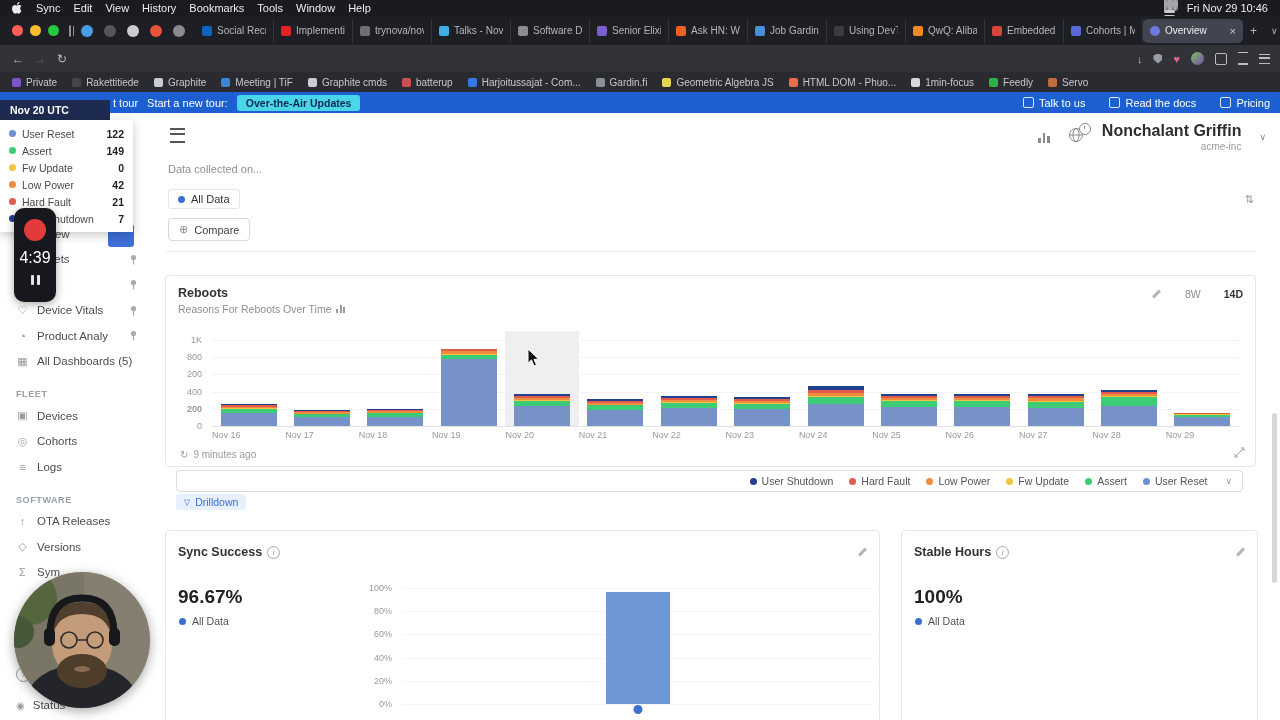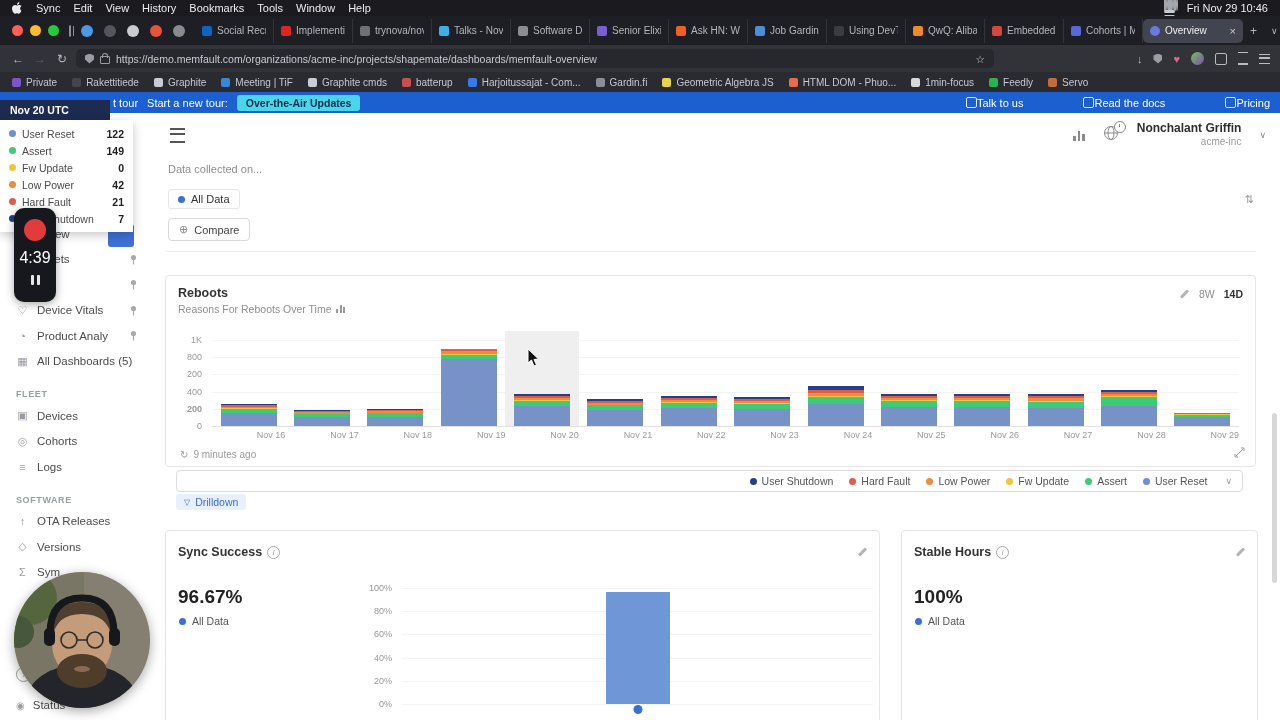--- a/index.html
+++ b/index.html
@@ -49,21 +49,21 @@
   .hamb-sm::before{content:"";position:absolute;left:0;right:0;top:2.5px;height:1.5px;background:#b9bbc2;}
   
   .bmrow{position:absolute;top:72px;left:0;right:0;height:20px;background:#2a2b30;display:flex;align-items:center;gap:15px;padding:0 12px;font-size:10px;color:#c6c8cd;z-index:40;}
   .bm{display:flex;align-items:center;gap:5px;white-space:nowrap;}
   .bm i{width:9px;height:9px;border-radius:2px;display:block;}
   
   .banner{position:absolute;top:92px;left:0;right:0;height:21px;background:#1b5fd0;display:flex;align-items:center;color:#fff;font-size:11px;padding:0 10px;gap:9px;z-index:40;}
   .banner .frag{margin-left:103px;}
   .tour-btn{background:#49d6e8;color:#0d2a54;padding:2px 9px;border-radius:3px;font-size:10.5px;font-weight:700;}
   .banner-right{margin-left:auto;display:flex;gap:24px;align-items:center;}
-  .b-link{display:flex;align-items:center;margin-left:36px;}
+  .b-link{display:flex;align-items:center;gap:5px;}
   .b-ico{width:9px;height:9px;border:1px solid rgba(255,255,255,.85);border-radius:2px;display:block;}
   
   .app{position:absolute;top:113px;left:0;right:0;bottom:0;background:#fff;}
   
   .sidebar{position:absolute;left:0;top:0;width:150px;bottom:0;border-right:1px solid #ececec;background:#fff;}
   .side-list{position:absolute;top:108px;left:0;right:0;}
   .srow{display:flex;align-items:center;height:25.5px;padding:0 12px 0 16px;font-size:11.5px;color:#4c4c4c;gap:8px;}
   .srow .ic{width:13px;color:#9a9aa2;font-size:11px;text-align:center;flex:none;}
   .srow .pin{margin-left:auto;flex:none;display:block;}
   .sec-head{font-size:9px;color:#9aa0a8;letter-spacing:.6px;padding:0 16px;margin:15px 0 4px;font-weight:700;}
@@ -75,21 +75,21 @@
   .main{position:absolute;left:150px;right:0;top:0;bottom:0;background:#fff;}
   .hamb{position:absolute;left:20px;top:15px;width:15px;height:11px;border-top:2px solid #555;border-bottom:2px solid #555;}
   .hamb::before{content:"";position:absolute;left:0;right:0;top:2.5px;height:2px;background:#555;}
   .head-right{position:absolute;right:14px;top:8px;display:flex;align-items:center;gap:18px;}
   .chart-ico{display:flex;align-items:flex-end;gap:2px;height:12px;}
   .chart-ico i{width:2.5px;background:#8a8a8a;display:block;}
   .globe-wrap{position:relative;}
   .clock-badge{position:absolute;right:-7px;top:-4px;width:10px;height:10px;border-radius:50%;background:#fff;border:1px solid #8a8a8a;}
   .clock-badge::before{content:"";position:absolute;left:4px;top:2px;width:1px;height:3px;background:#8a8a8a;}
   .org-block{text-align:right;line-height:1.25;}
-  .org-name{font-size:12px;color:#2e2e2e;font-weight:700;}
+  .org-name{font-size:16px;color:#2e2e2e;font-weight:700;}
   .org-proj{font-size:10px;color:#9a9a9a;}
   .chev{color:#888;font-size:9px;}
   .data-note{position:absolute;left:18px;top:50px;font-size:11px;color:#8f8f8f;}
   
   .filterbar{position:absolute;left:15px;right:24px;top:69px;border-bottom:1px solid #ededed;padding-bottom:10px;}
   .f-row1{display:flex;align-items:flex-end;border-bottom:1px solid #e8e8e8;padding-left:11px;}
   .tab-alldev{border:1px solid #e3e3e3;border-bottom:1px solid #fff;border-radius:4px 4px 0 0;padding:5px 13px;font-size:11px;color:#333;background:#fff;margin-bottom:-1px;}
   .sw-ph{font-size:11px;color:#bdbdbd;margin-left:15px;padding-bottom:6px;}
   .f-row2{margin-top:7px;display:flex;align-items:center;padding-left:3px;}
   .chip-alldata{display:flex;align-items:center;gap:6px;border:1px solid #e6e6e6;border-radius:3px;padding:3px 9px;font-size:11px;color:#333;background:#fff;}
@@ -99,38 +99,38 @@
   .compare-btn{display:inline-flex;gap:6px;align-items:center;border:1px solid #d9d9d9;border-radius:4px;padding:4px 10px;font-size:11px;color:#444;background:#fff;margin-top:9px;margin-left:3px;}
   .plus-circle{color:#8a8a8a;font-size:11px;}
   
   .card{position:absolute;border:1px solid #e6e6e6;border-radius:4px;background:#fff;}
   .card-reboots{left:15px;right:24px;top:162px;height:190px;}
   .card-title{font-size:12.5px;font-weight:700;color:#333;}
   .card-sub{font-size:10.5px;color:#8f8f8f;margin-top:3px;display:flex;gap:5px;align-items:center;}
   .mini-bars{display:inline-flex;align-items:flex-end;gap:1.5px;height:8px;}
   .mini-bars i{width:2px;background:#9a9a9a;display:block;}
   .card-head{position:absolute;left:12px;top:10px;}
-  .card-tools{position:absolute;right:12px;top:12px;display:flex;gap:9px;align-items:center;font-size:10.5px;color:#8f8f8f;}
+  .card-tools{position:absolute;right:12px;top:12px;display:flex;gap:23px;align-items:center;font-size:10.5px;color:#8f8f8f;}
   .range.active{color:#333;font-weight:700;}
   .pencil{width:11px;height:11px;position:relative;display:block;}
   .pencil::before{content:"";position:absolute;left:4.5px;top:0;width:3px;height:10px;background:#b5b5b5;transform:rotate(45deg);border-radius:1px;}
   
   .rb-chart{position:absolute;left:12px;right:16px;top:55px;height:115px;}
   .rb-yaxis{position:absolute;left:0;top:0;width:28px;height:100%;}
   .rb-ylab{position:absolute;right:4px;font-size:9px;color:#999;}
   .rb-plot{position:absolute;left:34px;right:0;top:0;height:95px;}
   .rb-grid{position:absolute;inset:0;}
   .rb-gline{position:absolute;left:0;right:0;height:1px;background:#f3f3f3;}
   .rb-slots{position:absolute;inset:0;display:flex;}
   .rb-slot{flex:1;position:relative;display:flex;align-items:flex-end;justify-content:center;}
   .rb-slot.hl{background:#efefef;}
   .rb-bar{width:56px;display:flex;flex-direction:column-reverse;}
   .rb-bar div{width:100%;}
   .rb-xlabels{position:absolute;left:34px;right:0;top:99px;display:flex;}
-  .rb-xlab{flex:1;text-align:right;font-size:9px;color:#999;}
+  .rb-xlab{flex:1;text-align:left;font-size:9px;color:#999;}
   .rb-refresh{position:absolute;left:14px;bottom:6px;font-size:10px;color:#9a9a9a;display:flex;gap:5px;align-items:center;}
   .expand-svg{position:absolute;right:10px;bottom:8px;}
   
   .legend-row{position:absolute;left:26px;right:37px;top:357px;height:20px;border:1px solid #dcdcdc;border-radius:4px;display:flex;align-items:center;justify-content:flex-end;gap:16px;padding:0 10px;font-size:10.5px;color:#555;background:#fff;}
   .lg-item{display:flex;align-items:center;gap:5px;}
   .legend-chev{color:#999;font-size:9px;margin-left:2px;}
   .drill{position:absolute;left:26px;top:381px;display:inline-flex;gap:5px;align-items:center;background:#e9f0fd;color:#3a6fd6;font-size:10.5px;padding:2px 8px;border-radius:3px;}
   
   .card-sync{left:15px;top:417px;width:713px;height:230px;}
   .card-stable{left:751px;top:417px;width:355px;height:230px;}
@@ -255,26 +255,20 @@
       <span class="tab-close">×</span>
     </div>
     <span class="tab-ctl">+</span>
     <span class="tab-ctl" style="font-size:9px">∨</span>
   </div>
 
   <div class="urlrow">
     <span class="nav-ico">←</span>
     <span class="nav-ico dim">→</span>
     <span class="nav-ico">↻</span>
-    <div class="urlfield">
-      <span class="shield"></span>
-      <span class="lock"></span>
-      <span class="url-text">https://demo.memfault.com/organizations/acme-inc/projects/shapemate/dashboards/memfault-overview</span>
-      <span>☆</span>
-    </div>
     <div class="url-icos">
       <span>↓</span>
       <span class="shield"></span>
       <span class="heart">♥</span>
       <span class="avatar-sm"></span>
       <span class="puzzle"></span>
       <span class="stackico"></span>
       <span class="hamb-sm"></span>
     </div>
   </div>

